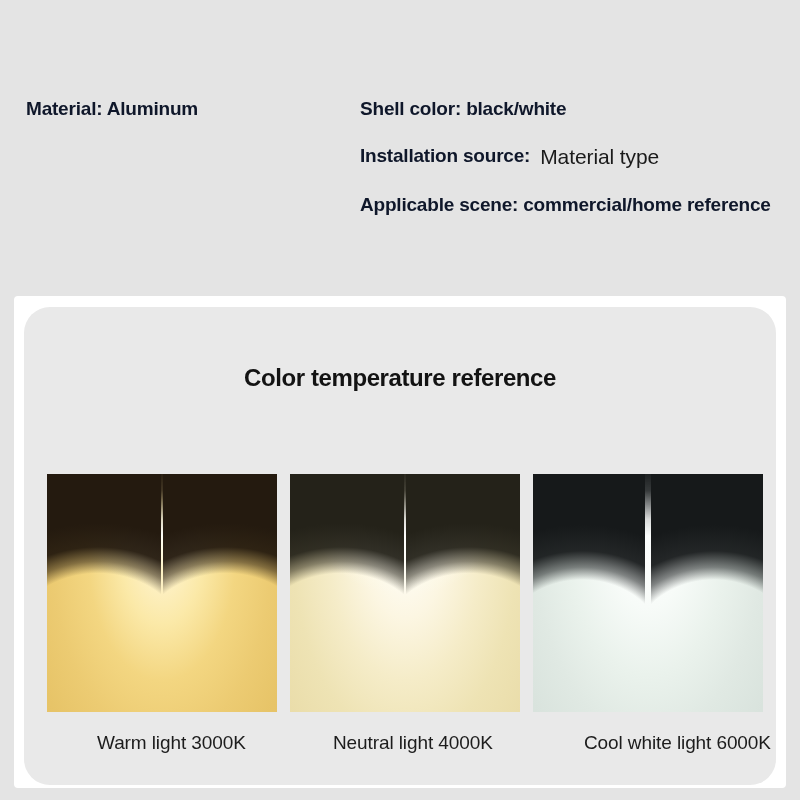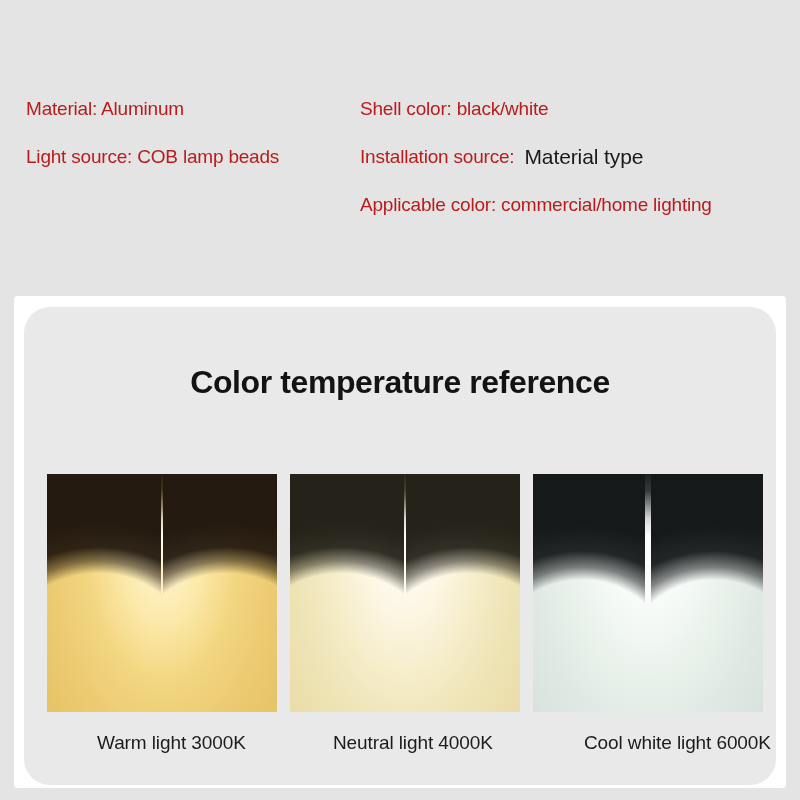--- a/index.html
+++ b/index.html
@@ -40,28 +40,28 @@
     position: absolute;
     left: 26px;
     display: flex;
     align-items: baseline;
     white-space: nowrap;
   }
   .spec-cell-right {
     position: absolute;
     left: 360px;
     display: flex;
-    align-items: center;
+    align-items: flex-start;
     white-space: nowrap;
   }
 
   .spec-text {
     font-size: 19px;
-    font-weight: normal;
-    color: #b91c1c;
+    font-weight: bold;
+    color: #0f172a;
     letter-spacing: -0.2px;
     line-height: 1;
     font-stretch: condensed;
   }
 
   .spec-value-alt {
     font-size: 21px;
     font-weight: normal;
     color: #1a1a1a;
     line-height: 1;
@@ -89,21 +89,21 @@
     border-radius: 26px;
     overflow: hidden;
   }
 
   .ref-title {
     position: absolute;
     top: 57px;
     left: 0;
     width: 752px;
     text-align: center;
-    font-size: 32px;
+    font-size: 24px;
     font-weight: bold;
     color: #131313;
     letter-spacing: -0.4px;
     font-stretch: condensed;
   }
 
   
   .panel-row {
     position: absolute;
     top: 167px;
@@ -293,32 +293,29 @@
   <div class="spec-row r1">
     <div class="spec-cell-left">
       <span class="spec-text">Material: Aluminum</span>
     </div>
     <div class="spec-cell-right">
       <span class="spec-text">Shell color: black/white</span>
     </div>
   </div>
 
   <div class="spec-row r2">
-    <div class="spec-cell-left">
-      <span class="spec-text">Light source: COB lamp beads</span>
-    </div>
     <div class="spec-cell-right">
       <span class="spec-text">Installation source:</span>
       <span class="spec-value-alt">Material type</span>
     </div>
   </div>
 
   <div class="spec-row r3">
     <div class="spec-cell-right">
-      <span class="spec-text">Applicable color: commercial/home lighting</span>
+      <span class="spec-text">Applicable scene: commercial/home reference</span>
     </div>
   </div>
 
 </div>
 
 <div class="ref-frame">
   <div class="ref-card">
 
     <div class="ref-title">Color temperature reference</div>
 

